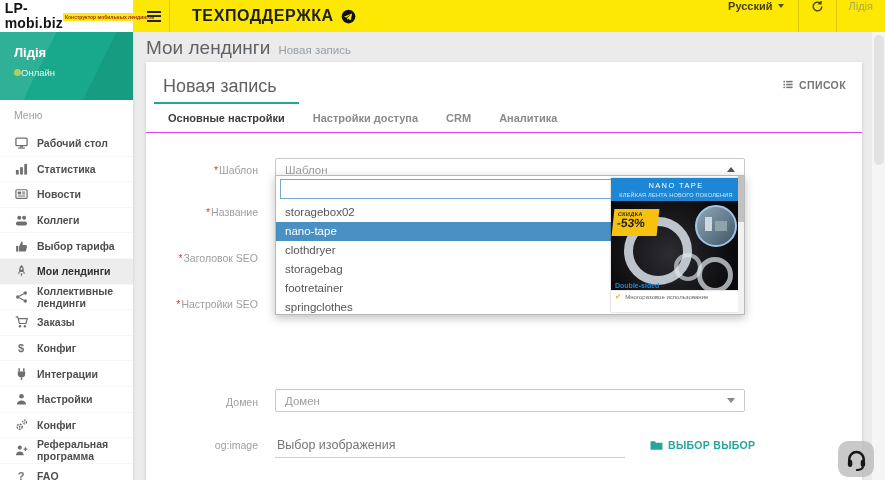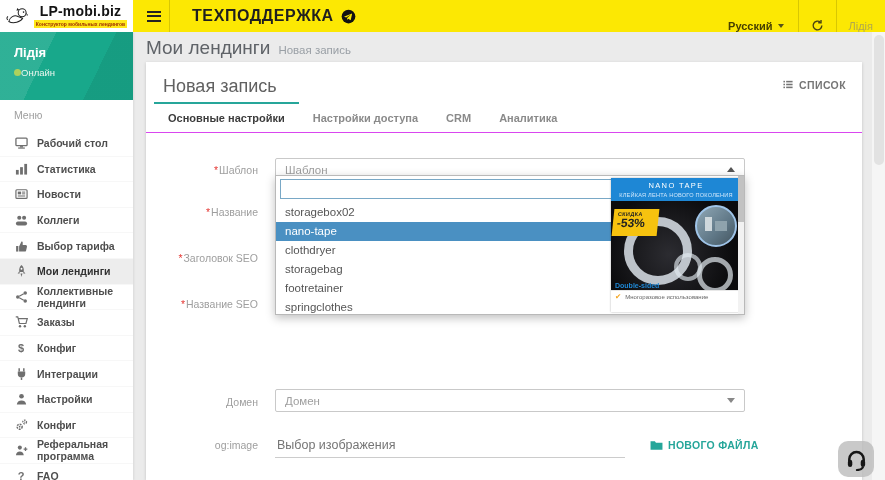--- a/index.html
+++ b/index.html
@@ -4,29 +4,29 @@
 <style>
   html,body{margin:0;padding:0}
   body{width:885px;height:480px;position:relative;overflow:hidden;
        font-family:"Liberation Sans",sans-serif;background:#ebebeb}
   svg{display:block}
 
   
   .topbar{position:absolute;top:0;left:0;width:885px;height:32px;background:#fce803;
           display:flex;align-items:stretch;z-index:40}
   .logo{width:133px;background:#fff;display:flex;align-items:center;justify-content:center;gap:4px;flex:none}
-  .logo-txt{display:flex;flex-direction:column;align-items:center}
+  .logo-txt{display:flex;flex-direction:row;align-items:center}
   .logo-title{font-size:14px;font-weight:bold;color:#141414;line-height:1.05;letter-spacing:.2px}
   .logo-sub{font-size:5px;font-weight:bold;color:#a03000;background:#ffe81a;padding:1px 2px;margin-top:1px;white-space:nowrap}
   .burger{width:30px;display:flex;flex-direction:column;justify-content:center;align-items:center;gap:2.5px;margin-left:6px;cursor:pointer}
   .burger span{width:14px;height:2px;background:#232323}
   .tb-div{width:1px;background:rgba(0,0,0,.14);height:100%}
   .support-btn{display:flex;align-items:center;gap:7px;padding:0 22px;cursor:pointer}
   .support-label{font-size:16px;font-weight:bold;color:#1f1f1f;letter-spacing:.6px}
-  .tb-right{margin-left:auto;display:flex;align-items:flex-end;height:100%}
+  .tb-right{margin-left:auto;display:flex;align-items:flex-start;height:100%}
   .lang{display:flex;align-items:center;gap:5px;padding:0 14px;font-size:11px;font-weight:bold;color:#474000;cursor:pointer}
   .caret-dn{width:0;height:0;border-left:3.5px solid transparent;border-right:3.5px solid transparent;border-top:4px solid #55521a}
   .tb-ic{display:flex;align-items:center;padding:0 12px;cursor:pointer}
   .tb-user{display:flex;align-items:center;padding:0 12px;font-size:11px;color:#b0a84e;cursor:pointer}
 
   
   .sidebar{position:absolute;top:32px;left:0;width:133px;bottom:0;background:#fff;z-index:30;
            box-shadow:1px 0 2px rgba(0,0,0,.08);overflow:hidden}
   .side-head{height:68px;box-sizing:border-box;padding:13px 14px;color:#fff;position:relative;
     background:
@@ -381,21 +381,21 @@
     <div class="flabel" style="top:102px">
       <i class="req">*</i><span>Шаблон</span>
     </div>
     <div class="flabel" style="top:144px">
       <i class="req">*</i><span>Название</span>
     </div>
     <div class="flabel" style="top:190px">
       <i class="req">*</i><span>Заголовок SEO</span>
     </div>
     <div class="flabel" style="top:236px">
-      <i class="req">*</i><span>Название SEO</span>
+      <i class="req">*</i><span>Настройки SEO</span>
     </div>
     <div class="flabel" style="top:334px">
       <span>Домен</span>
     </div>
     <div class="flabel" style="top:377px">
       <span>og:image</span>
     </div>
 
     <div class="select" style="top:96px">
       <span>Шаблон</span>
@@ -443,21 +443,21 @@
     <div class="select" style="top:327px">
       <span>Домен</span>
       <span class="caret-down"></span>
     </div>
 
     <input class="og-input" placeholder="Выбор изображения" style="">
     <div class="file-btn">
       <svg width="13" height="11" viewBox="0 0 24 20" fill="#26a69a">
         <path d="M1 2h8l2 3h12v13H1z"></path>
       </svg>
-      <span>НОВОГО ФАЙЛА</span>
+      <span>ВЫБОР ВЫБОР</span>
     </div>
   </div>
 
   <div class="support">
     <svg width="23" height="23" viewBox="0 0 24 24">
       <path d="M4.5 14v-2.4a7.5 7.5 0 0 1 15 0V14" fill="none" stroke="#161616" stroke-width="2.6"></path>
       <rect x="3" y="12.2" width="4.6" height="7.6" rx="2.3" fill="#161616"></rect>
       <rect x="16.4" y="12.2" width="4.6" height="7.6" rx="2.3" fill="#161616"></rect>
       <path d="M18.6 20.3c-1.1 1.9-3.4 2.7-6.2 2.7" fill="none" stroke="#161616" stroke-width="2.2" stroke-linecap="round"></path>
     </svg>

